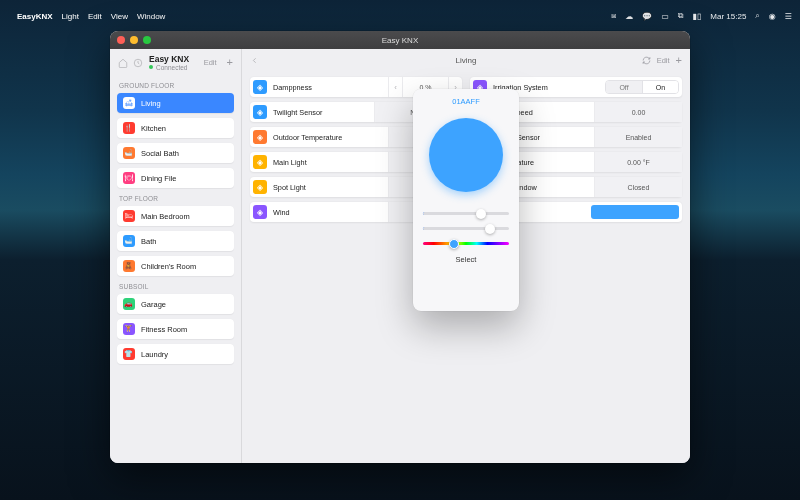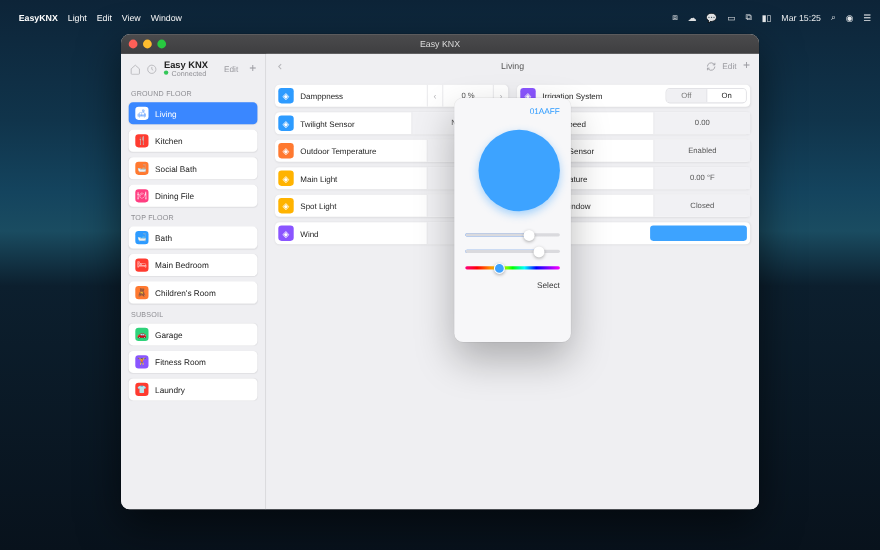--- a/index.html
+++ b/index.html
@@ -51,21 +51,21 @@
 .ctrl .step{width:14px;height:100%;display:flex;align-items:center;justify-content:center;color:#b5b5b9;font-size:8px;border-left:1px solid #ebebee}
 .ctrl .val{min-width:46px;text-align:center;font-size:7px;color:#555;border-left:1px solid #ebebee;height:100%;display:flex;align-items:center;justify-content:center}
 .ctrl .val.wide{min-width:74px;background:#f1f1f4}
 .ctrl .val.wider{min-width:88px;background:#f1f1f4}
 .ctrl .swatch{min-width:88px;height:14px;border-radius:3px;margin-right:3px;background:#3da3ff}
 .seg{display:flex;border:1px solid #e2e2e6;border-radius:4px;overflow:hidden;height:14px;margin-right:3px}
 .seg span{font-size:7px;color:#777;width:36px;display:flex;align-items:center;justify-content:center}
 .seg span.on{background:#fff;color:#222;border-left:1px solid #e2e2e6}
 .seg span.off{background:#f0f0f3}
 
-.pop{position:absolute;left:50%;transform:translateX(-50%);top:40px;width:106px;height:222px;background:#f7f7f9;border-radius:8px;box-shadow:0 16px 36px rgba(0,0,0,.28),0 0 0 .5px rgba(0,0,0,.06);display:flex;flex-direction:column;align-items:flex-end;padding:8px 10px}
+.pop{position:absolute;left:50%;transform:translateX(-50%);top:40px;width:106px;height:222px;background:#f7f7f9;border-radius:8px;box-shadow:0 16px 36px rgba(0,0,0,.28),0 0 0 .5px rgba(0,0,0,.06);display:flex;flex-direction:column;align-items:center;padding:8px 10px}
 .pop::before{content:"";position:absolute;top:-6px;left:50%;transform:translateX(-50%);border:6px solid transparent;border-bottom-color:#f7f7f9}
 .pop .hex{font-size:7.5px;color:#2d9bff;margin-bottom:6px}
 .pop .circle{width:74px;height:74px;border-radius:50%;background:#3da3ff;margin:6px 0 14px;box-shadow:0 3px 8px rgba(61,163,255,.45)}
 .pop .sliders{width:86px;display:flex;flex-direction:column;gap:12px;margin-top:6px}
 .slider{position:relative;height:3px;border-radius:2px}
 .slider .track{position:absolute;inset:0;border-radius:2px}
 .slider .thumb{position:absolute;top:50%;width:10px;height:10px;background:#fff;border-radius:50%;transform:translate(-50%,-50%);box-shadow:0 1px 3px rgba(0,0,0,.3)}
 .slider.s1 .track{background:linear-gradient(90deg,#dadade,#dadade)}
 .slider.s1::before{content:"";position:absolute;left:0;width:68%;top:0;bottom:0;background:#3a87ff;border-radius:2px}
 .slider.s1 .thumb{left:68%}
@@ -148,26 +148,26 @@
               <span>Social Bath</span>
             </div>
             <div class="room">
               <div class="ricon" style="background: rgb(255, 62, 129); color: rgb(255, 255, 255); font-size: 7px;">🍽</div>
               <span>Dining File</span>
             </div>
           </div>
           <div class="section-label">TOP FLOOR</div>
           <div class="rooms">
             <div class="room">
+              <div class="ricon" style="background: rgb(255, 59, 48); color: rgb(255, 255, 255); font-size: 7px;">🛏</div>
+              <span>Main Bedroom</span>
+            </div>
+            <div class="room">
               <div class="ricon" style="background: rgb(45, 155, 255); color: rgb(255, 255, 255); font-size: 7px;">🛁</div>
               <span>Bath</span>
-            </div>
-            <div class="room">
-              <div class="ricon" style="background: rgb(255, 59, 48); color: rgb(255, 255, 255); font-size: 7px;">🛏</div>
-              <span>Main Bedroom</span>
             </div>
             <div class="room">
               <div class="ricon" style="background: rgb(255, 121, 48); color: rgb(255, 255, 255); font-size: 7px;">🧸</div>
               <span>Children's Room</span>
             </div>
           </div>
           <div class="section-label">SUBSOIL</div>
           <div class="rooms">
             <div class="room">
               <div class="ricon" style="background: rgb(47, 210, 122); color: rgb(255, 255, 255); font-size: 7px;">🚗</div>

